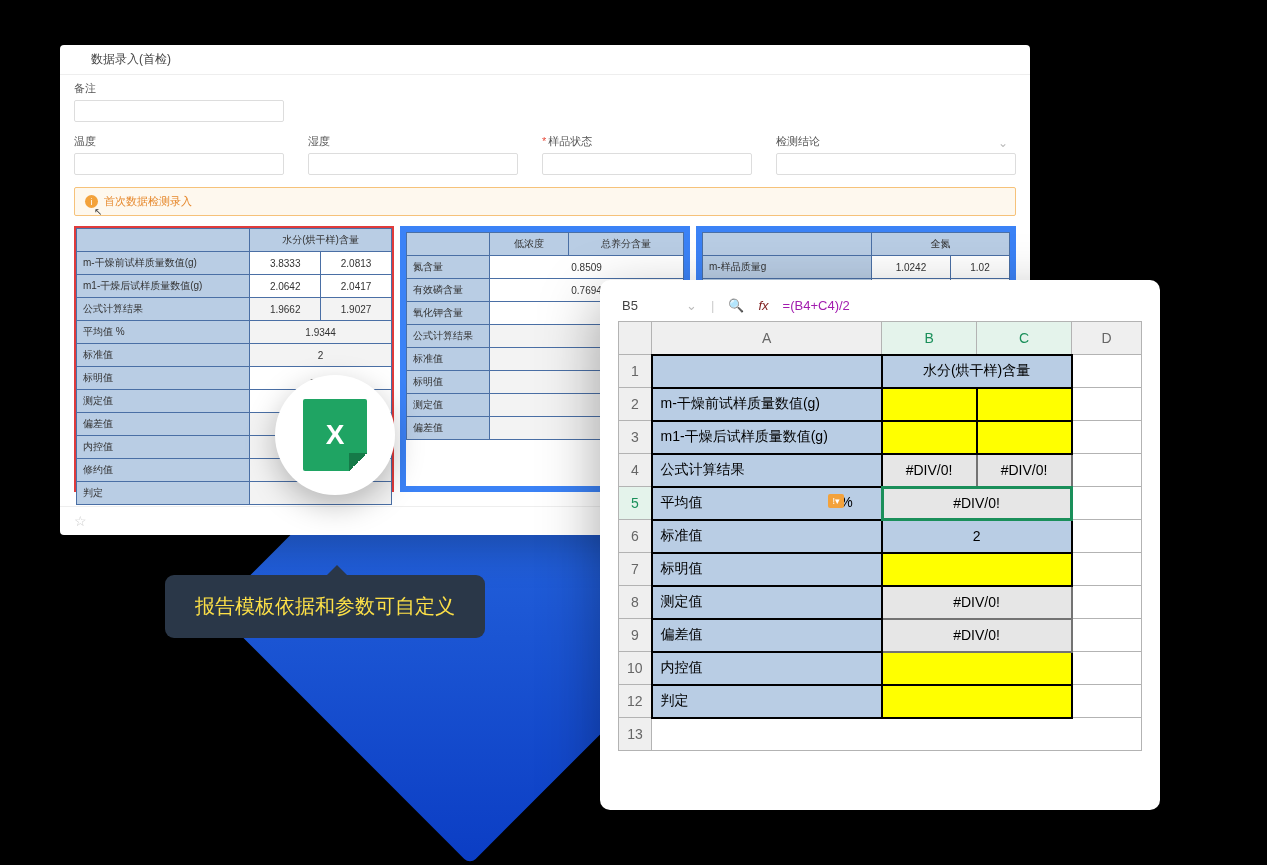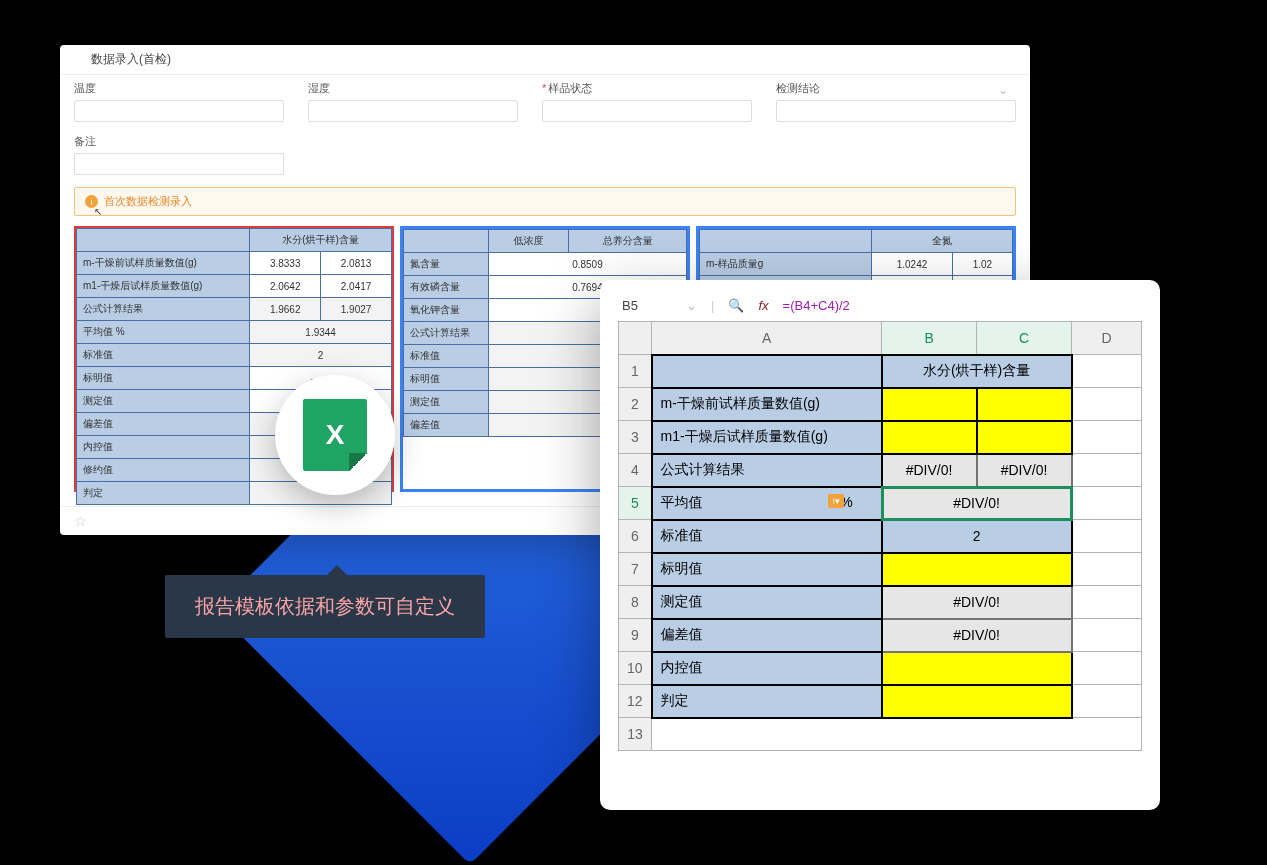--- a/index.html
+++ b/index.html
@@ -72,21 +72,21 @@
 
 .tables-area {
   display: flex;
   gap: 6px;
   padding: 4px 14px 14px;
   flex: 1;
   overflow: hidden;
 }
 
 .data-block {
-  border: 3px solid #3b82f6;
+  border: 6px solid #3b82f6;
 }
 .data-block.highlight { border: 2px solid #e03b3b; }
 .data-block table { border-collapse: collapse; width: 100%; font-size: 10px; }
 .data-block th, .data-block td {
   border: 1px solid #4a6fa5;
   padding: 4px 6px;
   height: 20px;
   color: #333;
   background: #b9cde4;
   text-align: left;
@@ -207,24 +207,24 @@
   height: 18px;
   background: linear-gradient(135deg, #157a48 50%, #fff 50%);
 }
 .excel-icon .x { color: #fff; font-size: 28px; font-weight: 600; }
 
 .tooltip-box {
   position: absolute;
   left: 165px;
   top: 575px;
   background: #2a3748;
-  color: #fca5a5;
+  color: #fde047;
   font-size: 20px;
   padding: 18px 30px;
-  border-radius: 2px;
+  border-radius: 9px;
 }
 .tooltip-box::before {
   content: "";
   position: absolute;
   top: -10px;
   left: 160px;
   border-left: 12px solid transparent;
   border-right: 12px solid transparent;
   border-bottom: 12px solid #2a3748;
 }
@@ -243,39 +243,39 @@
 
 <div class="blue-shape"></div>
 
 <div class="app-window">
   <div class="app-titlebar">
     <span>数据录入(首检)</span>
   </div>
 
   <div class="form-row">
     <div class="form-field small">
+      <span class="form-label">备注</span>
+      <input class="form-input" style="">
+    </div>
+  </div>
+  <div class="form-row">
+    <div class="form-field small">
       <span class="form-label">温度</span>
       <input class="form-input" style="">
     </div>
     <div class="form-field small">
       <span class="form-label">湿度</span>
       <input class="form-input" style="">
     </div>
     <div class="form-field small">
       <span class="form-label"><span class="req">*</span><span>样品状态</span></span>
       <input class="form-input" style="">
     </div>
     <div class="form-field grow form-select">
       <span class="form-label">检测结论</span>
-      <input class="form-input" style="">
-    </div>
-  </div>
-  <div class="form-row">
-    <div class="form-field small">
-      <span class="form-label">备注</span>
       <input class="form-input" style="">
     </div>
   </div>
 
   <div class="alert-bar">
     <span class="i-circle">i</span>
     <span>首次数据检测录入</span>
   </div>
 
   <div class="tables-area">

